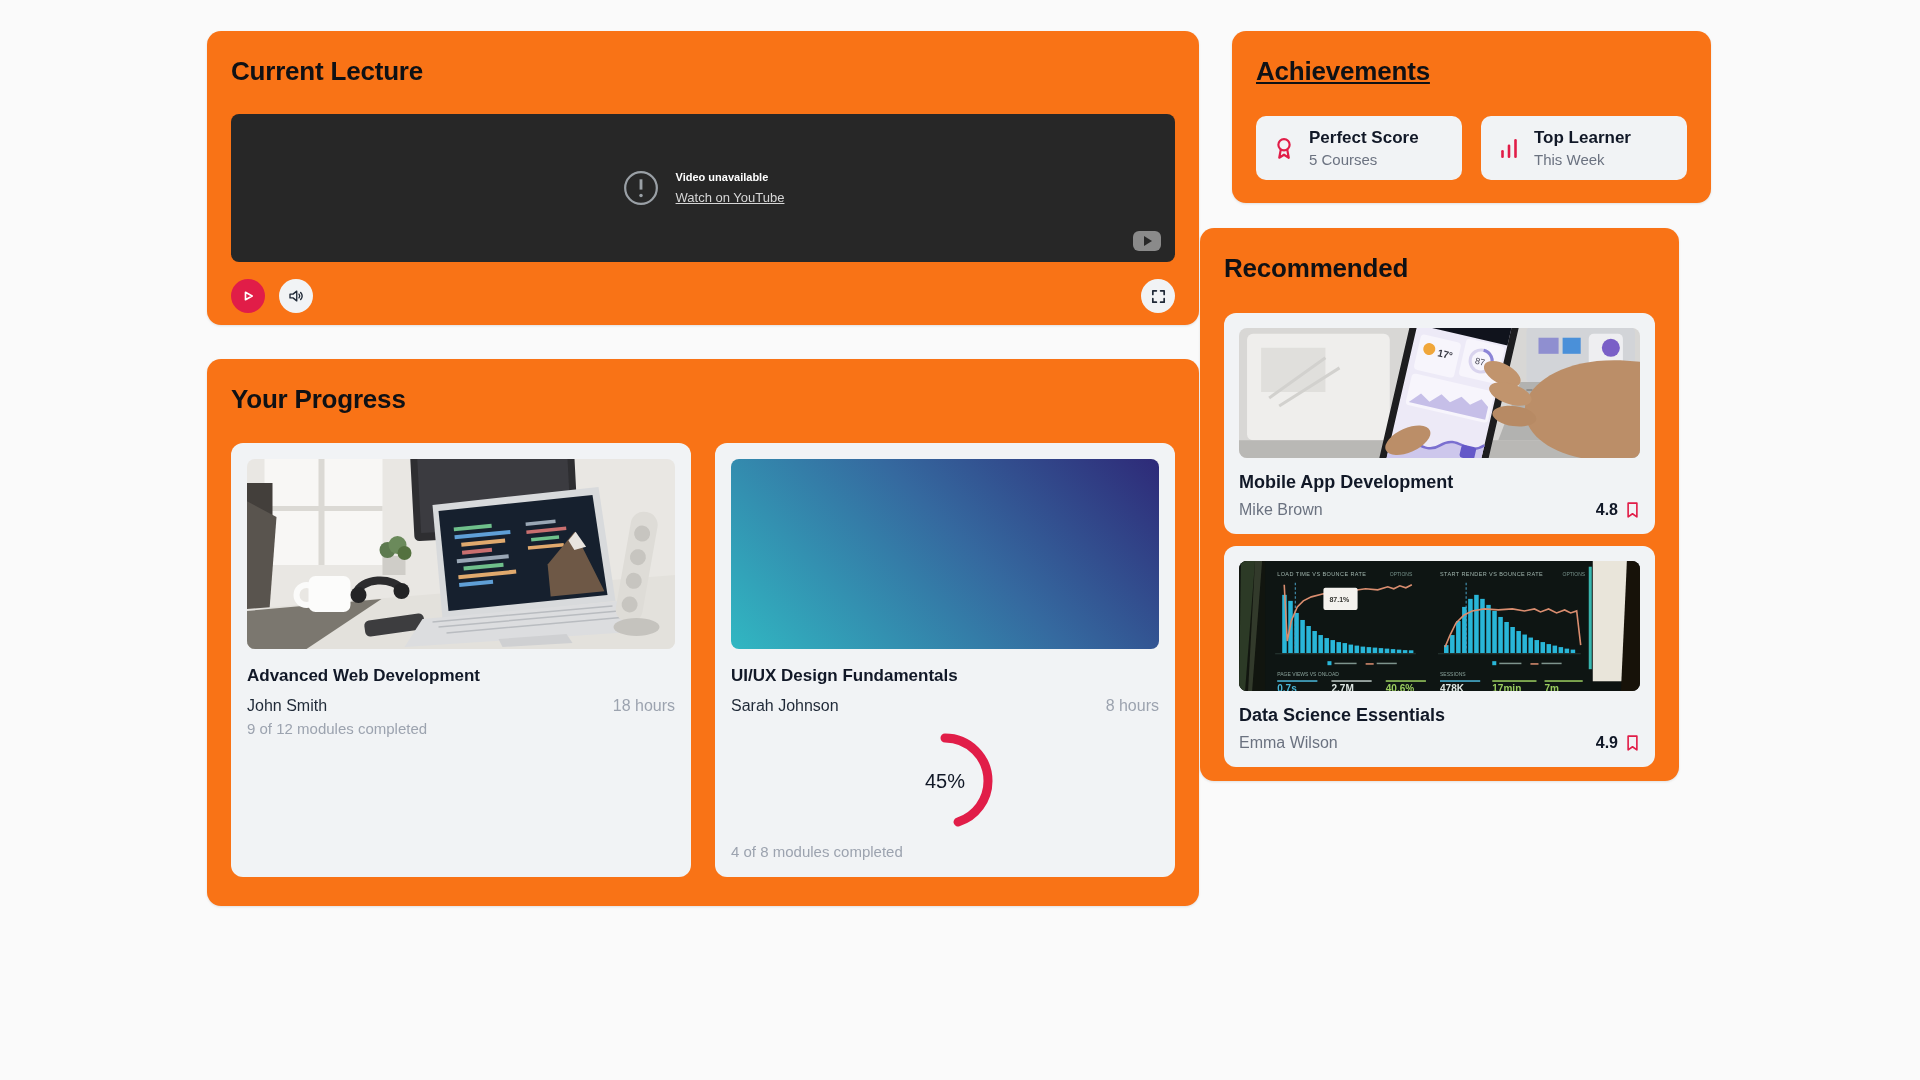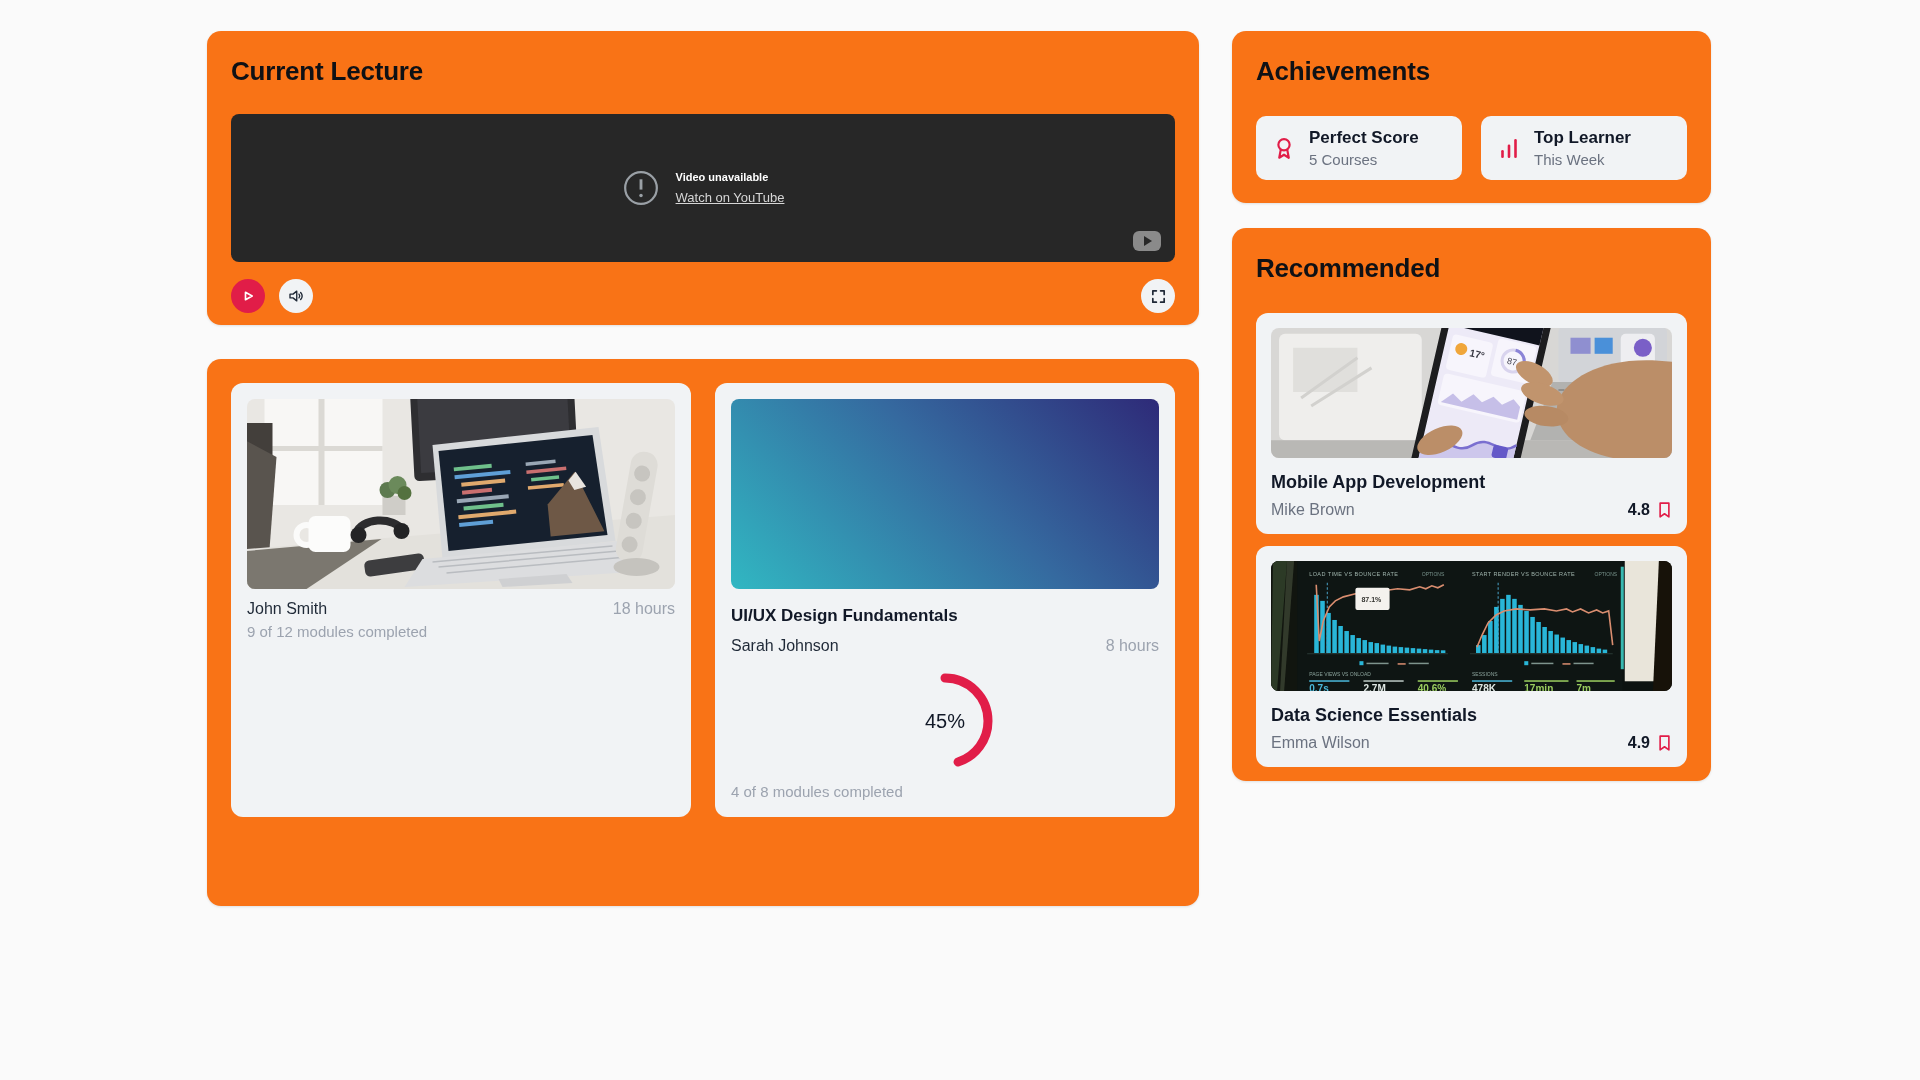--- a/index.html
+++ b/index.html
@@ -81,31 +81,31 @@
   .course .meta { display:flex; justify-content:space-between; align-items:center; margin-top:11px; font-size:16px; }
   .course .instructor { color:#1f2937; }
   .course .hours { color:#9ca3af; }
   .ringwrap { position:relative; height:114px; margin-top:9px; display:flex; align-items:center; justify-content:center; }
   .ringwrap svg { width:104px; height:104px; }
   .pct { position:absolute; font-size:20px; color:#111827; }
   .modules { margin-top:5px; font-size:15px; color:#9ca3af; }
 
   
   #card-achievements { left:1232px; top:31px; width:479px; height:172px; }
-  #card-achievements h2 { margin-bottom:28px; }
+  #card-achievements h2 { margin-bottom:28px;text-decoration:underline; }
   .ach-grid { display:grid; grid-template-columns:1fr 1fr; gap:19px; }
   .ach {
     background:#f1f3f5; border-radius:10px;
     height:64px; display:flex; align-items:center; gap:12px;
     padding:0 15px;
   }
   .ach .t { font-size:17px; font-weight:700; color:#111827; }
   .ach .s { font-size:15px; color:#6b7280; margin-top:3px; }
 
-  #card-recommended { left:1232px; top:228px; width:479px; height:553px; }
+  #card-recommended { left:1200px; top:228px; width:479px; height:553px; }
   #card-recommended h2 { margin-bottom:28px; }
   .rec {
     background:#f1f3f5; border-radius:12px;
     padding:15px; cursor:pointer;
   }
   .rec + .rec { margin-top:12px; }
   .rec .img { width:100%; height:130px; border-radius:8px; overflow:hidden; position:relative; }
   .rec .img svg { display:block; width:100%; height:100%; }
   .rec h3 { font-size:18px; font-weight:700; color:#111827; margin-top:14px; }
   .rec .row { display:flex; justify-content:space-between; align-items:center; margin-top:8px; }
@@ -150,20 +150,21 @@
     </button>
     <button class="ctl gray fs">
       <svg width="17" height="17" viewBox="0 0 24 24">
         <path d="M4 9 V4 H9 M15 4 H20 V9 M20 15 V20 H15 M9 20 H4 V15" fill="none" stroke="#1f2937" stroke-width="2.4" stroke-linecap="round" stroke-linejoin="round"></path>
       </svg>
     </button>
   </div>
 </section>
 
 <section class="card" id="card-progress">
+  <h2 class="section-title">Your Progress</h2>
 
   <div class="courses">
 
     <div class="course">
       <div class="thumb">
         <svg viewBox="0 0 429 190" preserveAspectRatio="xMidYMid slice">
           <rect width="429" height="190" fill="#e9e7e3"></rect>
           <rect x="18" y="0" width="118" height="106" fill="#f8f7f5"></rect>
           <rect x="72" y="0" width="6" height="106" fill="#dbd9d4"></rect>
           <rect x="18" y="47" width="118" height="5" fill="#dbd9d4"></rect>
@@ -210,20 +211,21 @@
           <g transform="rotate(10 389 112)">
             <rect x="376" y="52" width="27" height="112" rx="13" fill="#dedcd7"></rect>
             <circle cx="389" cy="74" r="8" fill="#c7c5c0"></circle>
             <circle cx="389" cy="98" r="8" fill="#c7c5c0"></circle>
             <circle cx="389" cy="122" r="8" fill="#c7c5c0"></circle>
             <circle cx="389" cy="146" r="8" fill="#c7c5c0"></circle>
           </g>
           <ellipse cx="390" cy="168" rx="23" ry="9" fill="#c5c3be"></ellipse>
         </svg>
       </div>
+      <h3>Advanced Web Development</h3>
       <div class="meta">
         <span class="instructor">John Smith</span>
         <span class="hours">18 hours</span>
       </div>
       <div class="modules">9 of 12 modules completed</div>
     </div>
 
     <div class="course">
       <div class="thumb gradient"></div>
       <h3>UI/UX Design Fundamentals</h3>

